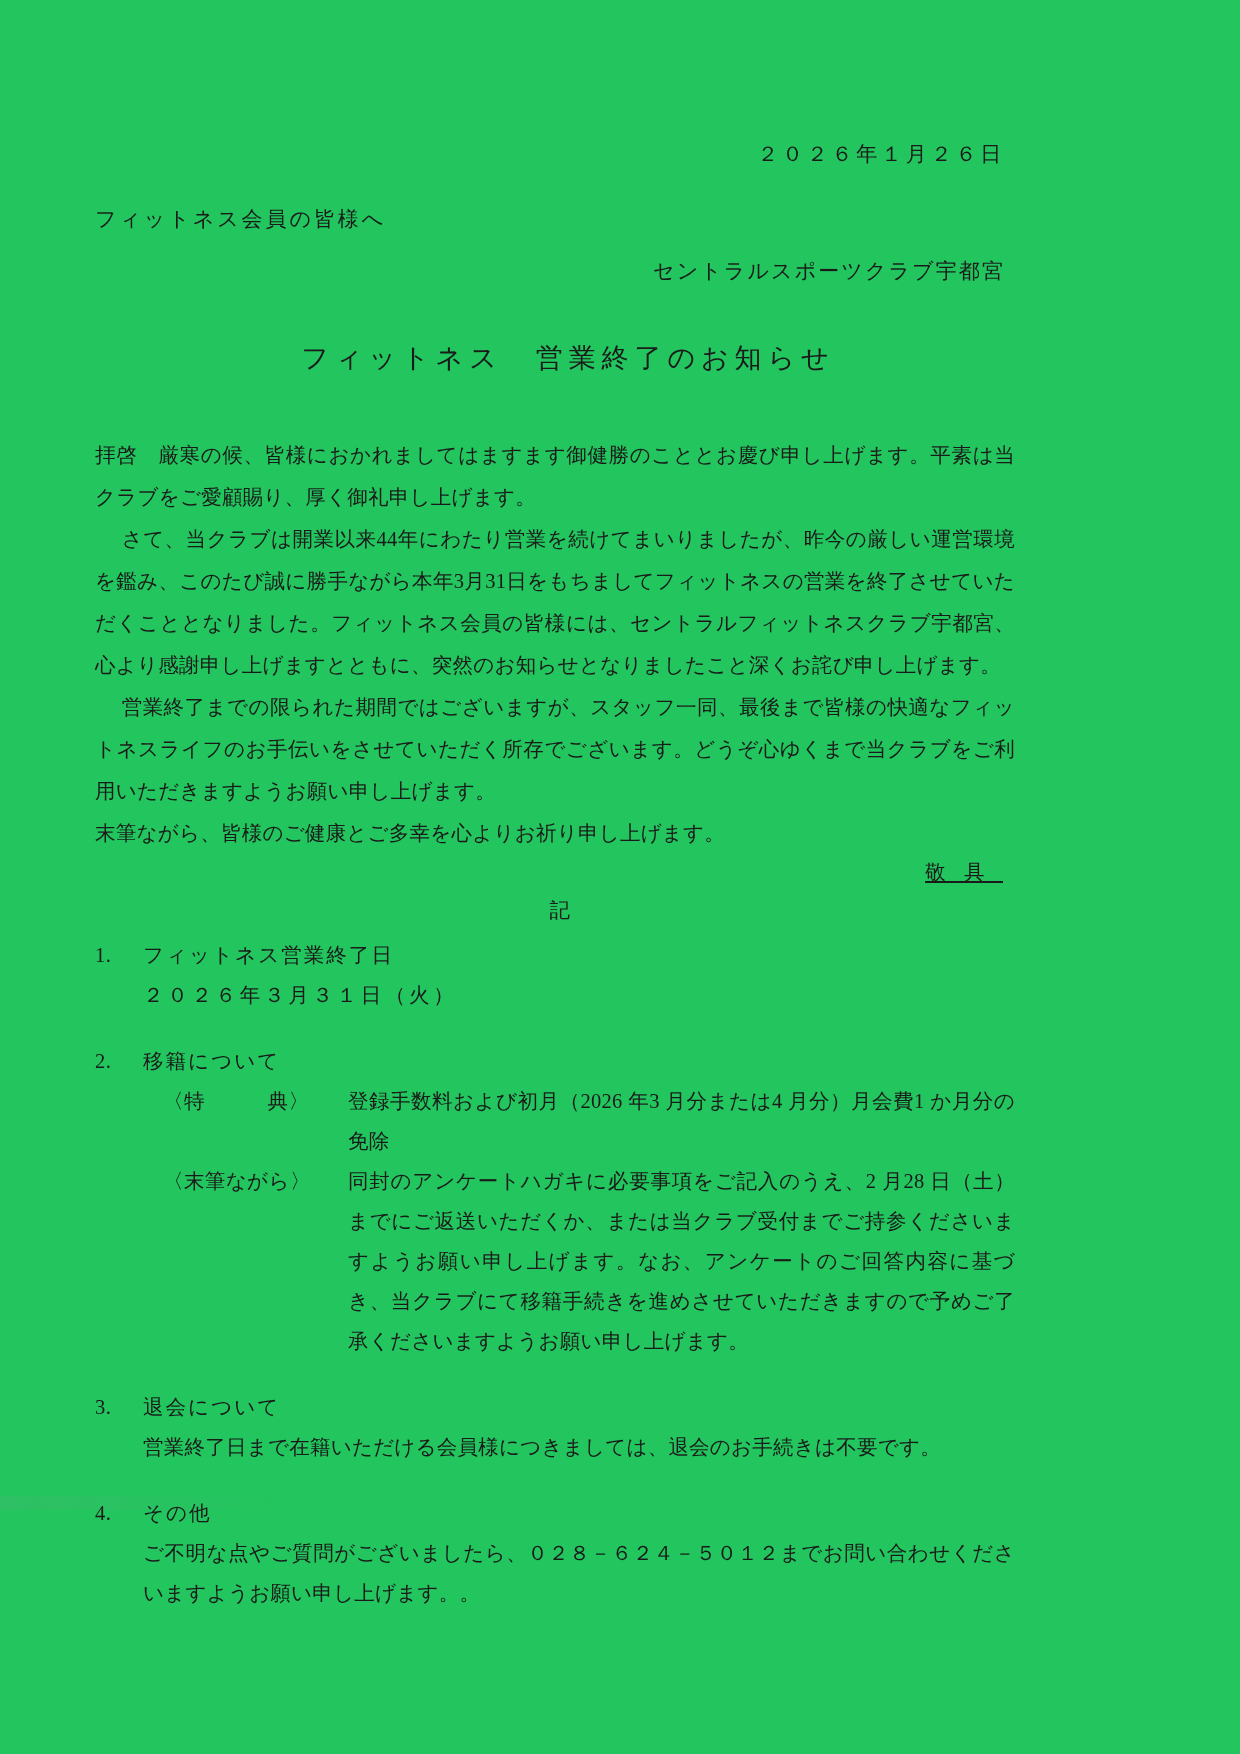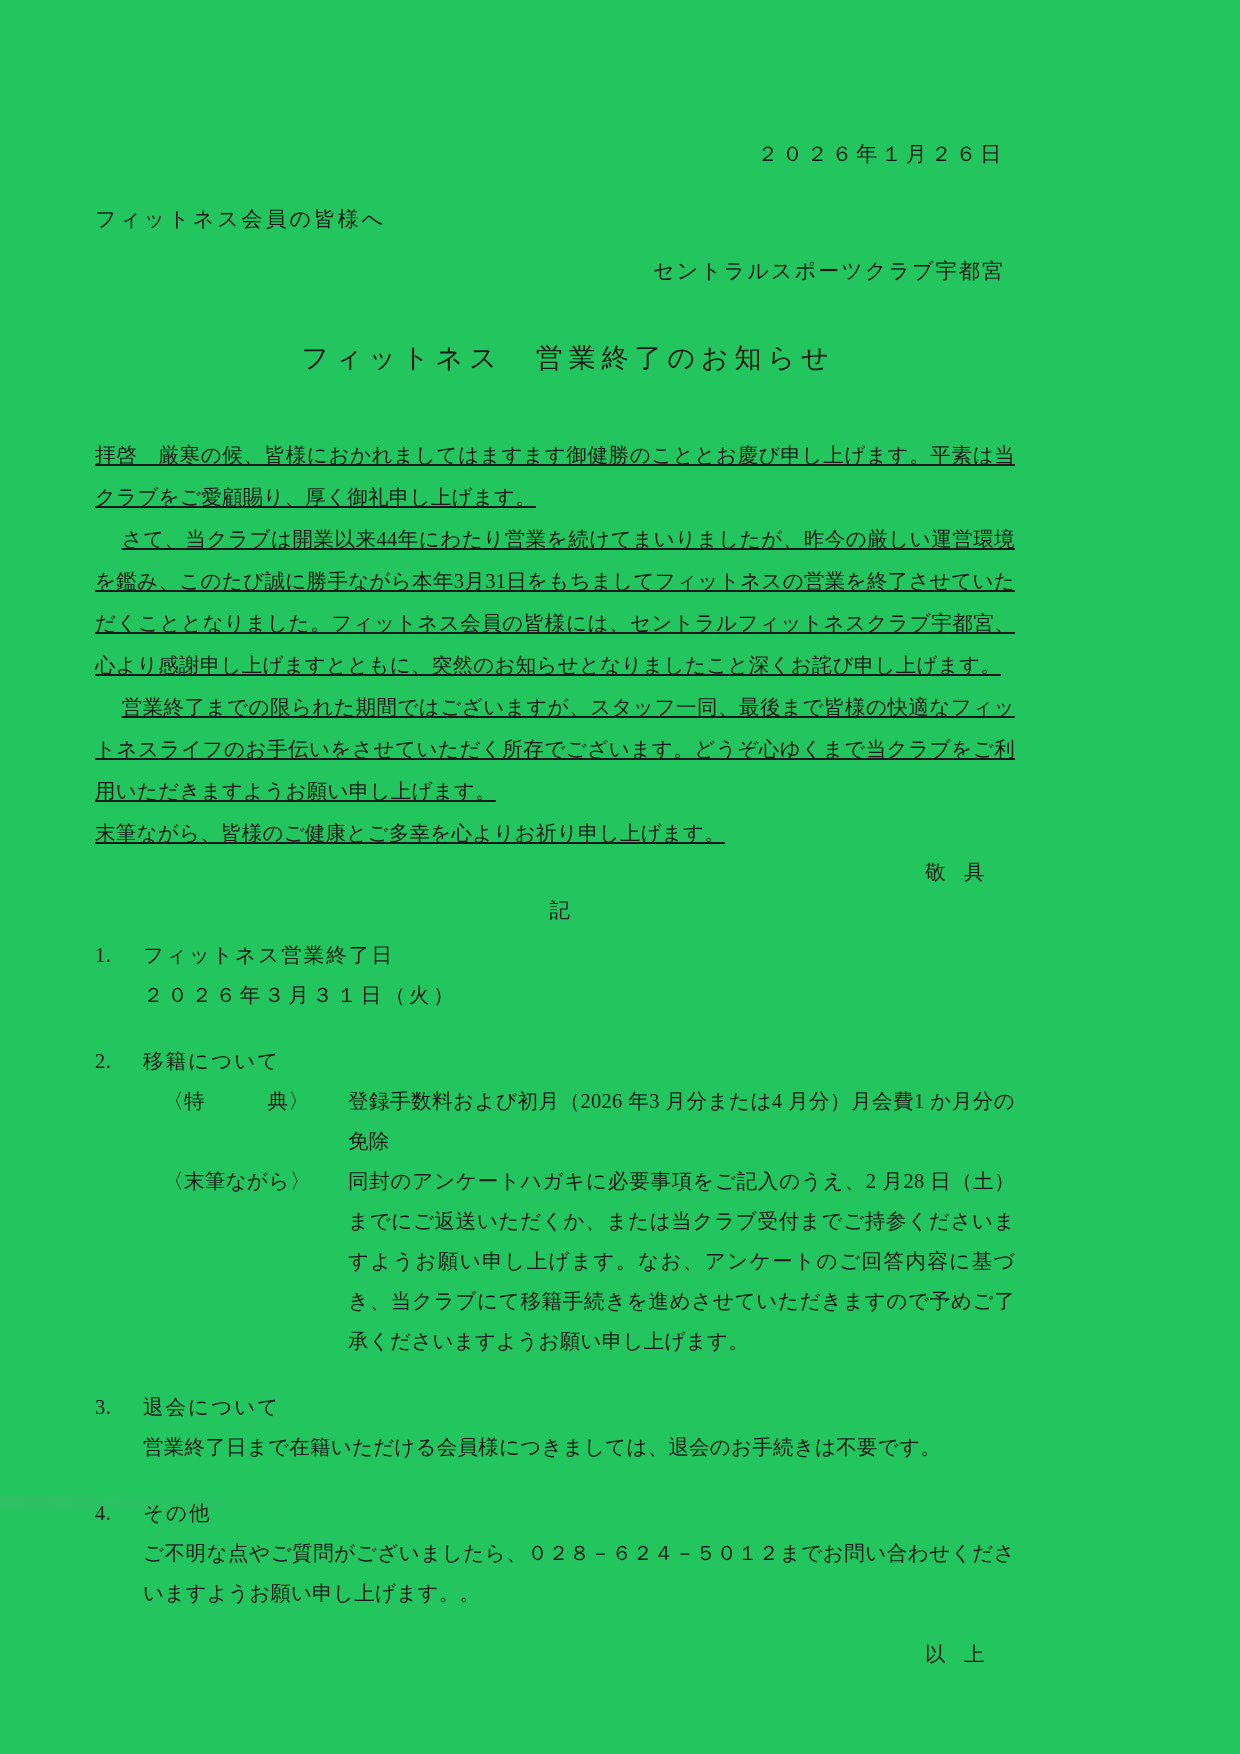--- a/index.html
+++ b/index.html
@@ -65,34 +65,33 @@
     margin-top: 56px;
     font-size: 20.5px;
     line-height: 2.05;
     letter-spacing: 0.012em;
     text-align: justify;
     text-justify: inter-character;
   }
   .para {
     margin: 0;
     text-indent: 0;
-    text-decoration: underline;
   }
   .para.indent {
     text-indent: 1.3em;
   }
 
   .closing-right {
     margin-top: 4px;
     text-align: right;
     font-size: 20.5px;
     letter-spacing: 0.02em;
     padding-right: 12px;
   }
-  .gap-wide { letter-spacing: 0.9em; padding-left: 0.9em; }
+  .gap-wide { letter-spacing: 0.9em; padding-left: 0.9em; text-decoration: underline; }
 
   .ki-line {
     margin-top: 10px;
     text-align: center;
     font-size: 20.5px;
     letter-spacing: 0.02em;
     padding-left: 10px;
   }
 
   
@@ -238,20 +237,17 @@
           <span class="item-num">4.</span>
           <span class="item-title">その他</span>
         </div>
         <div class="item-body">
           <div>ご不明な点やご質問がございましたら、０２８－６２４－５０１２までお問い合わせくださいますようお願い申し上げます。。</div>
         </div>
       </div>
 
     </div>
 
-    <div class="final-right">
-      <span class="spread-2">以上</span>
-    </div>
 
   </div>
 
   <div class="smudge"></div>
 </div>
 
 </body></html>

